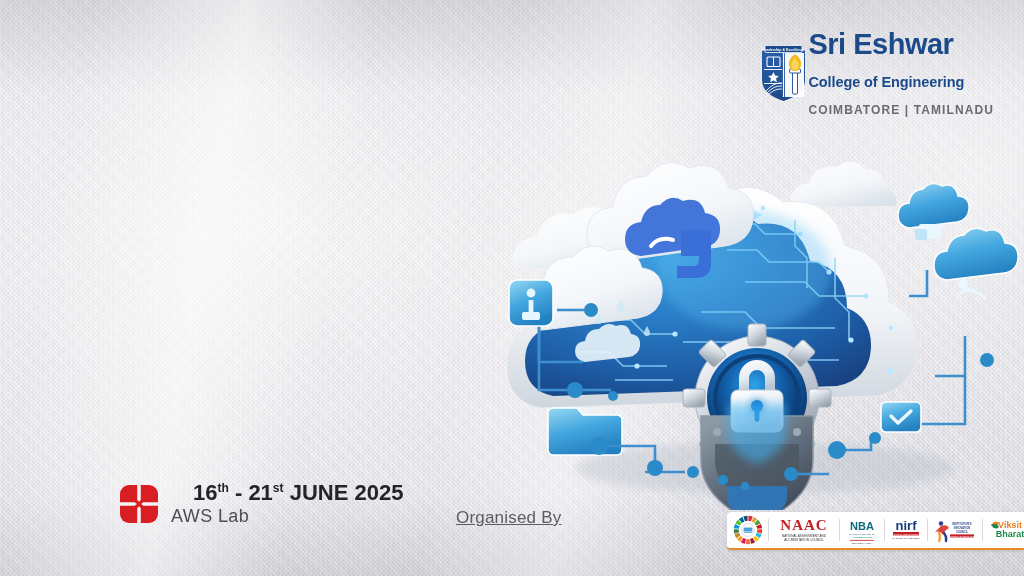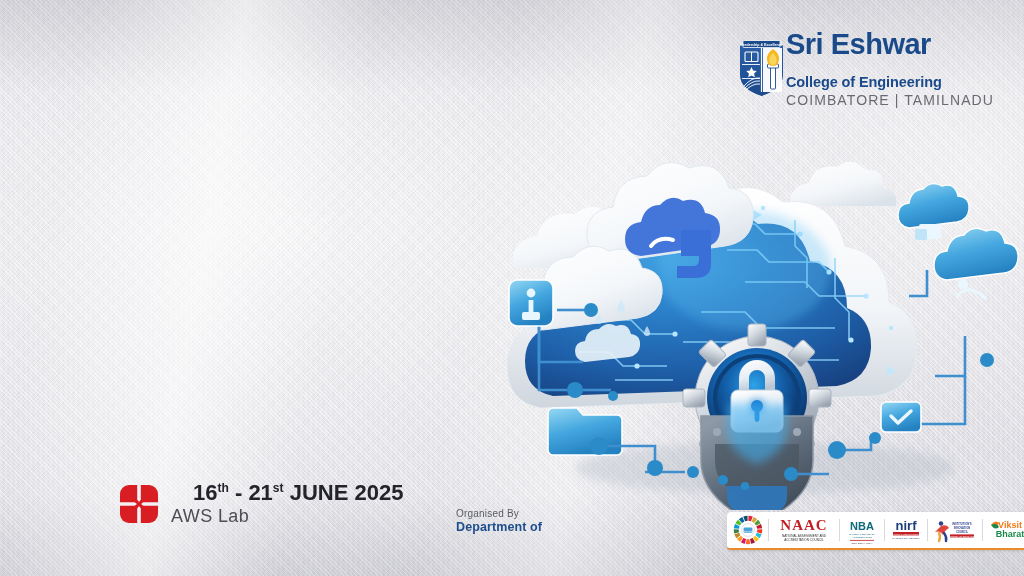--- a/index.html
+++ b/index.html
@@ -54,32 +54,32 @@
     text-shadow:0 1px 0 rgba(255,255,255,.45);
   }
   #title-wrap{ margin-top:15px; }
 
   
   #college-logo{ position:absolute; right:30px; top:30px; display:flex; align-items:center; gap:1px; z-index:7; }
   #crest{ width:47px; height:58px; position:relative; flex:0 0 auto; }
   .logo-text{ line-height:1; }
   .logo-name{ color:#1b4a8b; font-weight:bold; font-size:29px; letter-spacing:-.5px; }
   .logo-sub{ color:#1b4a8b; font-weight:bold; font-size:14.5px; letter-spacing:-.1px; margin-top:16px; }
-  .logo-loc{ color:#6a6a72; font-size:14px; letter-spacing:1.1px; margin-top:3px; }
+  .logo-loc{ color:#6a6a72; font-size:12px; letter-spacing:1.1px; margin-top:14px;font-weight:bold; }
 
   
   #date-block{ position:absolute; left:120px; top:481px; display:flex; align-items:center; gap:13px; z-index:6; }
   #date-icon{ width:38px; height:38px; position:relative; flex:0 0 auto; }
   .date-main{ color:#23242a; font-weight:bold; font-size:22px; line-height:1.05; white-space:nowrap;margin-left:22px; }
   .date-main sup{ font-size:12px; }
   .date-venue{ color:#4c4d55; font-size:18px; line-height:1.15; margin-top:2px; letter-spacing:.4px; }
 
   
   #organised{ position:absolute; left:456px; top:508px; z-index:6; line-height:1.22; }
-  .org-label{ color:#5a5c66; font-size:10px; letter-spacing:.2px; }
+  .org-label{ color:#5a5c66; font-size:17px; letter-spacing:.2px;text-decoration:underline; }
   .org-dept{ color:#1d4e8e; font-weight:bold; font-size:12.5px; letter-spacing:.1px; }
 
   
   #accred{
     position:absolute; left:727px; top:512px; width:336px; height:38px; z-index:7;
     background:#fff; border-radius:4px; display:flex; align-items:center;
     gap:5px; padding:2px 6px; box-shadow:0 1px 3px rgba(0,0,0,.14);
     border-bottom:2px solid #e98a2b;
   }
   .badge{ flex:0 0 auto; display:flex; align-items:center; justify-content:center; height:30px; }
@@ -383,21 +383,20 @@
     <div>
       <div class="date-main">
         <span>16</span><sup>th</sup><span> - </span><span>21</span><sup>st</sup><span> JUNE 2025</span>
       </div>
       <div class="date-venue">AWS Lab</div>
     </div>
   </div>
 
   <div id="organised">
     <div class="org-label">Organised By</div>
-    <div class="org-dept">Department of</div>
   </div>
 
   <div id="accred">
 
     <div class="badge">
       <svg width="30" height="30" viewBox="0 0 30 30">
         <g transform="translate(15,15)">
           <g id="sdgseg"></g>
           <circle r="13.6" fill="none" stroke="#e5e5e9" stroke-width="1"></circle>
         </g>

